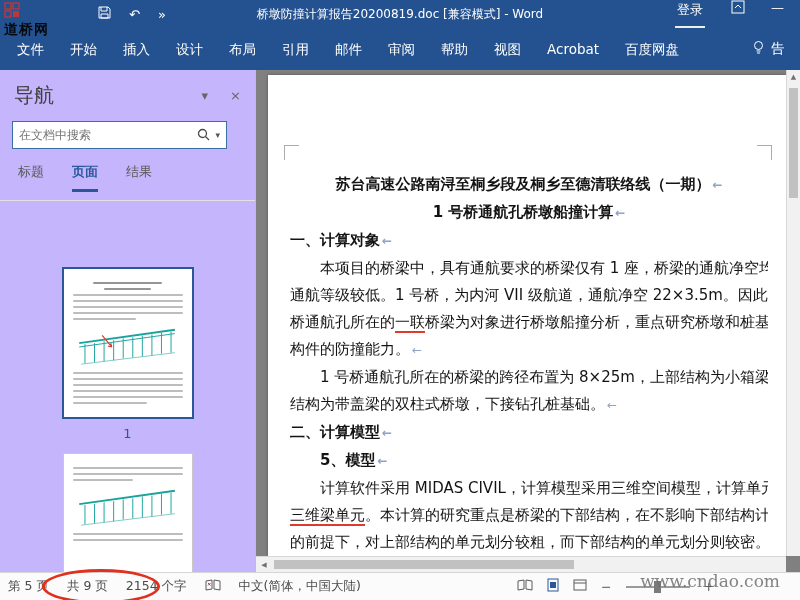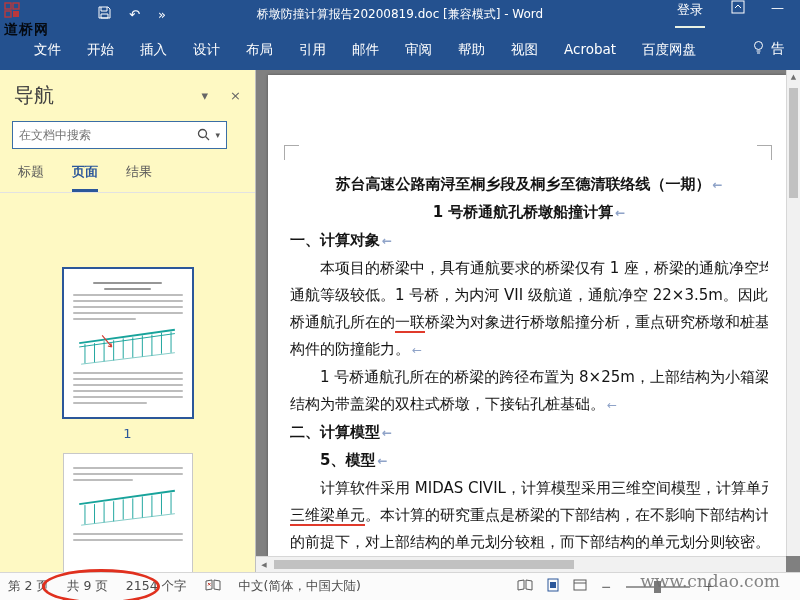--- a/index.html
+++ b/index.html
@@ -6,34 +6,34 @@
   .app{position:relative;width:800px;height:600px;overflow:hidden;background:#808080;
        font-family:"DejaVu Sans","Liberation Sans",sans-serif;-webkit-user-select:none;}
   
   .titlebar{position:absolute;left:0;top:0;width:800px;height:28px;background:#24518f;color:#fff;}
   .qat{position:absolute;left:98px;top:0;height:28px;display:flex;align-items:center;gap:18px;font-size:13px;}
   .qat span{cursor:pointer;}
   .wtitle{position:absolute;left:0;right:0;top:0;height:28px;line-height:28px;text-align:center;font-size:12px;color:#fff;}
   .wright{position:absolute;right:16px;top:0;height:28px;display:flex;gap:26px;font-size:13px;}
   .signin{border-bottom:2px solid #e9f2e4;padding:1px 2px;cursor:pointer;}
   
-  .ribbontabs{position:absolute;left:0;top:28px;width:800px;height:42px;background:#24518f;display:flex;align-items:center;color:#fff;font-size:13.5px;padding-left:21px;box-sizing:border-box;}
+  .ribbontabs{position:absolute;left:0;top:28px;width:800px;height:42px;background:#24518f;display:flex;align-items:center;color:#fff;font-size:13.5px;padding-left:4px;box-sizing:border-box;}
   .rtab{padding:0 13px;height:42px;line-height:42px;cursor:pointer;white-space:nowrap;}
   .tellme{margin-left:auto;display:flex;align-items:center;gap:6px;width:48px;overflow:hidden;flex:none;}
   
   .main{position:absolute;left:0;top:70px;width:800px;height:502px;display:flex;}
   
-  .navpane{width:256px;flex:none;background:#fef9c3;border-right:1px solid #bfbfbf;box-sizing:border-box;position:relative;overflow:hidden;}
+  .navpane{width:256px;flex:none;background:#c4b5fd;border-right:1px solid #bfbfbf;box-sizing:border-box;position:relative;overflow:hidden;}
   .nav-header{display:flex;align-items:center;padding:12px 14px 8px 14px;color:#404040;}
   .nav-title{font-size:20px;flex:1;}
   .nav-header .hicon{color:#666;font-size:13px;margin-left:22px;cursor:pointer;}
   .search-row{margin:4px 28px 12px 12px;height:26px;border:1px solid #3a6ea5;background:#fff;display:flex;align-items:center;}
   .search-row input{flex:1;border:0;outline:0;font-size:12px;padding:0 6px;color:#333;font-family:inherit;background:transparent;}
   .search-icons{display:flex;align-items:center;gap:5px;padding:0 6px;color:#555;font-size:9px;}
-  .nav-tabs{display:flex;gap:28px;padding:2px 18px 0 18px;border-bottom:1px solid #e2e2e2;font-size:13px;color:#595959;}
+  .nav-tabs{display:flex;gap:28px;padding:2px 18px 8px 18px;border-bottom:1px solid #e2e2e2;font-size:13px;color:#595959;}
   .nav-tab{padding-bottom:8px;cursor:pointer;}
   .nav-tab.active{color:#2b579a;font-weight:bold;border-bottom:3px solid #2b579a;}
   .thumbs{position:absolute;left:0;right:0;top:163px;bottom:0;overflow:hidden;display:flex;flex-direction:column;align-items:center;padding-top:36px;}
   .thumb{width:128px;background:#fff;box-sizing:border-box;padding:9px 9px;flex:none;cursor:pointer;}
   .thumb.selected{outline:2px solid #2b579a;}
   .thumb.plain{outline:1px solid #c8c8c8;}
   .ml{height:2px;background:#bdbdbd;margin:4px 0;border-radius:1px;}
   .ml.c{margin-left:auto;margin-right:auto;background:#969696;}
   .page-num{color:#2b579a;font-size:13px;text-align:center;margin:9px 0 13px 0;}
   
@@ -231,21 +231,21 @@
       </div>
       <div class="hscroll">
         <span class="arr">◀</span>
         <div class="hthumb"></div>
       </div>
     </div>
   </div>
 
   <div class="statusbar">
     <div class="status-left">
-      <span>第 2 页</span>
+      <span>第 5 页</span>
       <span>共 9 页</span>
       <span>2154 个字</span>
       <span>
         <svg width="16" height="12" viewBox="0 0 16 12">
             <path d="M1 2 L7 1 L7 10 L1 11 Z M9 1 L15 2 L15 11 L9 10 Z" fill="none" stroke="#5a5a5a"></path>
             <path d="M3 4 l2.5 2.5 M5.5 4 L3 6.5" stroke="#c0392b"></path>
           </svg>
       </span>
       <span>中文(简体，中国大陆)</span>
     </div>

